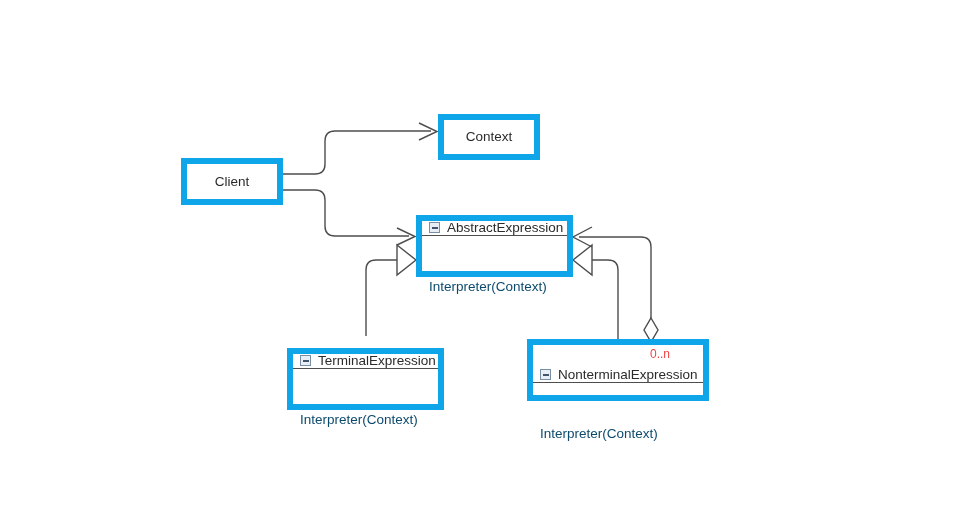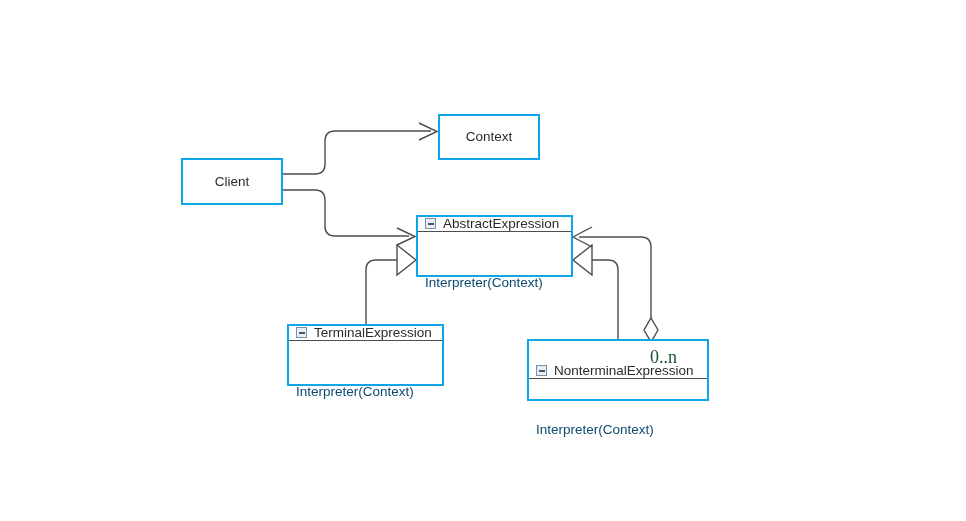--- a/index.html
+++ b/index.html
@@ -23,21 +23,21 @@
     position: absolute;
     left: 0;
     top: 0;
     width: 966px;
     height: 521px;
   }
   .node {
     position: absolute;
     box-sizing: border-box;
     background: #ffffff;
-    border: 2px solid #0ea5e9;
+    border: 6px solid #0ea5e9;
   }
   .simple-node {
     display: flex;
     align-items: center;
     justify-content: center;
   }
   .simple-node .node-title {
     font-size: 13.5px;
     color: #2b2b2b;
     line-height: 1;
@@ -88,34 +88,33 @@
     white-space: nowrap;
   }
   .class-op {
     font-size: 13.5px;
     color: #0c4a6e;
     line-height: 1;
     white-space: nowrap;
   }
   .edge-label {
     position: absolute;
-    font-size: 18px;
-    color: #14532d;
+    font-size: 12px;
+    color: #ef4444;
     line-height: 1;
     white-space: nowrap;
-    font-family: Liberation Serif, serif;
   }
 
   
   #node-client      { left: 181px; top: 158px; width: 102px; height: 47px; }
   #node-context     { left: 438px; top: 114px; width: 102px; height: 46px; }
   #node-abstract    { left: 416px; top: 215px; width: 157px; height: 62px; }
   #node-abstract .class-header { height: 31px; }
   #node-abstract .class-body   { height: 30px; }
-  #node-terminal    { left: 287px; top: 324px; width: 157px; height: 62px; }
+  #node-terminal    { left: 287px; top: 348px; width: 157px; height: 62px; }
   #node-terminal .class-header { height: 31px; }
   #node-terminal .class-body   { height: 30px; }
   #node-nonterminal { left: 527px; top: 339px; width: 182px; height: 62px; }
   #node-nonterminal .class-header { height: 31px; margin-top: 23px; }
   #node-nonterminal .class-body   { height: 30px; }
 
   #label-multiplicity { left: 650px; top: 348px; }
 </style>
 </head>
 <body>

